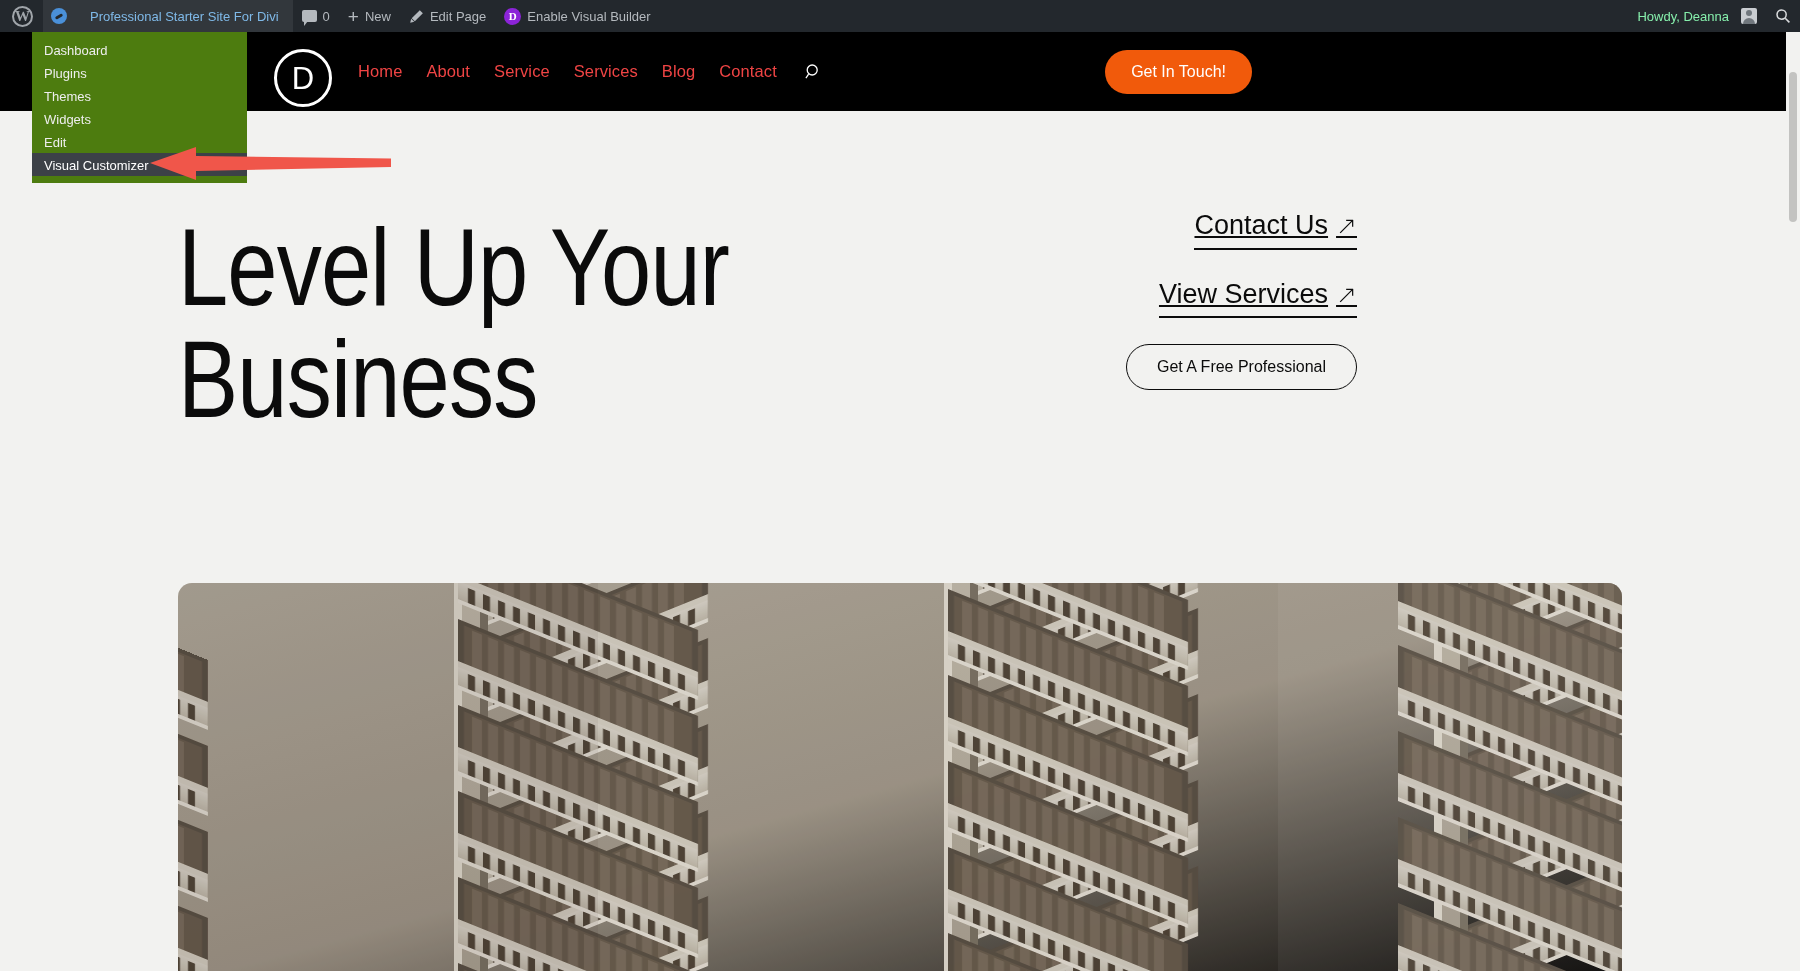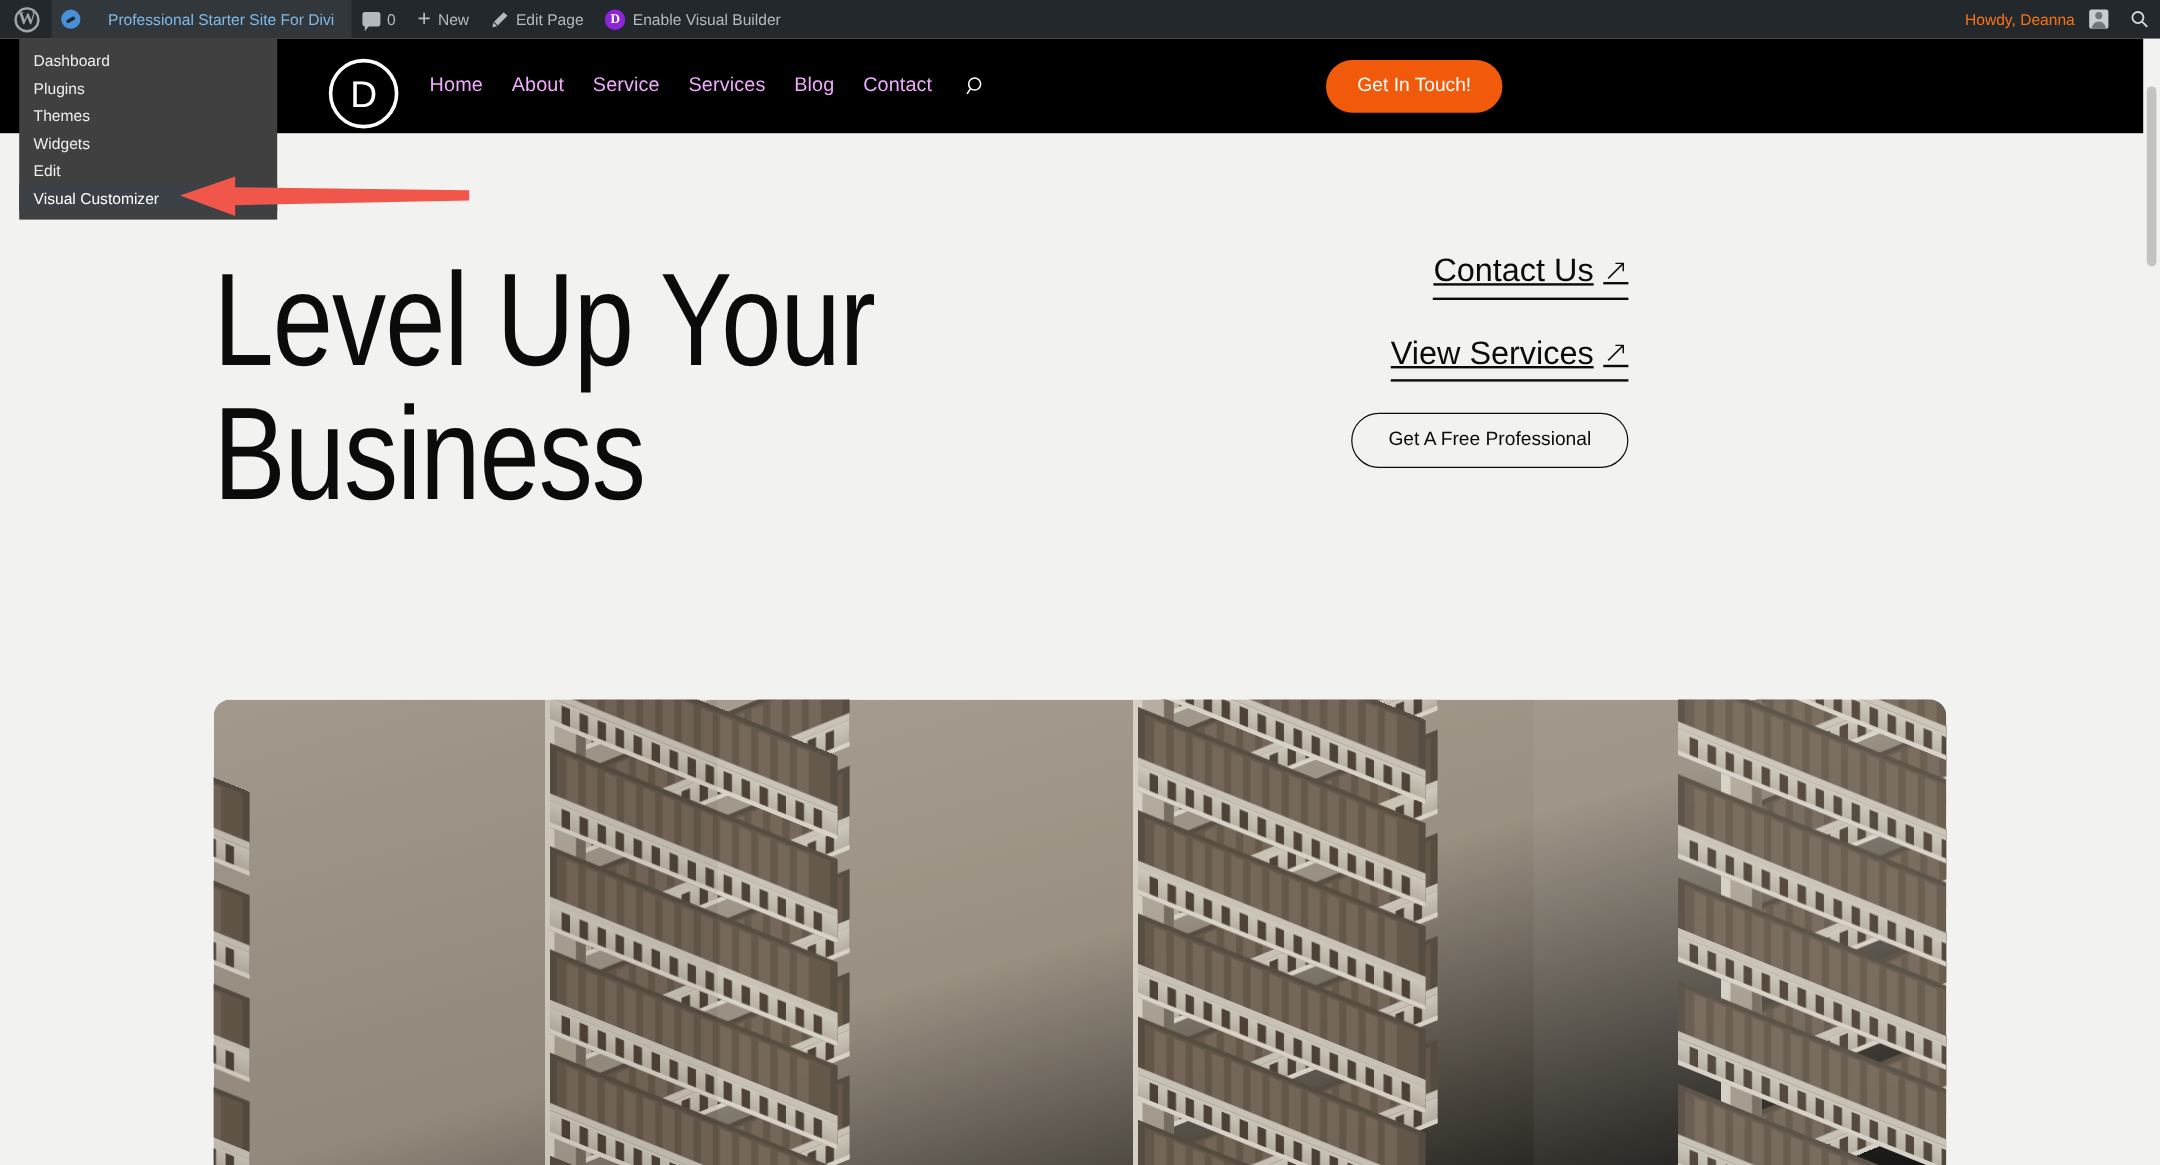--- a/index.html
+++ b/index.html
@@ -113,21 +113,21 @@
     font-weight: bold;
     display: flex; align-items: center; justify-content: center;
     font-family: "Liberation Serif", serif;
     flex: 0 0 auto;
   }
   #admin-bar-right {
     margin-left: auto;
     display: flex;
     align-items: stretch;
   }
-  .ab-howdy { color: #f97316; padding-right: 6px; }
+  .ab-howdy { color: #86efac; padding-right: 6px; }
   .avatar-box {
     width: 16px; height: 16px;
     background: #c9cdd1;
     border-radius: 2px;
     position: relative;
     overflow: hidden;
     flex: 0 0 auto;
   }
   .avatar-box::before {
     content: "";
@@ -144,23 +144,23 @@
     width: 12px; height: 7px;
     border-radius: 6px 6px 0 0;
     background: #70777d;
   }
   .search-glass { width: 16px; height: 16px; }
 
   
   #admin-dropdown {
     position: absolute;
     top: 32px;
-    left: 16px;
+    left: 32px;
     width: 215px;
-    background: #404040;
+    background: #4d7c0f;
     z-index: 70;
     padding: 6px 0 7px 0;
   }
   .dd-item {
     display: block;
     color: #eee;
     font-size: 13px;
     line-height: 26px;
     height: 23px;
     padding: 0 0 0 12px;
@@ -204,21 +204,21 @@
   #main-nav {
     position: absolute;
     left: 358px;
     top: 0;
     height: 79px;
     display: flex;
     align-items: center;
     gap: 24px;
   }
   .nav-link {
-    color: #f0abfc;
+    color: #ef4444;
     font-size: 16.5px;
     white-space: nowrap;
     letter-spacing: 0.1px;
   }
   #nav-search-icon {
     margin-left: 4px;
     width: 17px; height: 17px;
     display: flex; align-items: center;
   }
   #get-in-touch {

